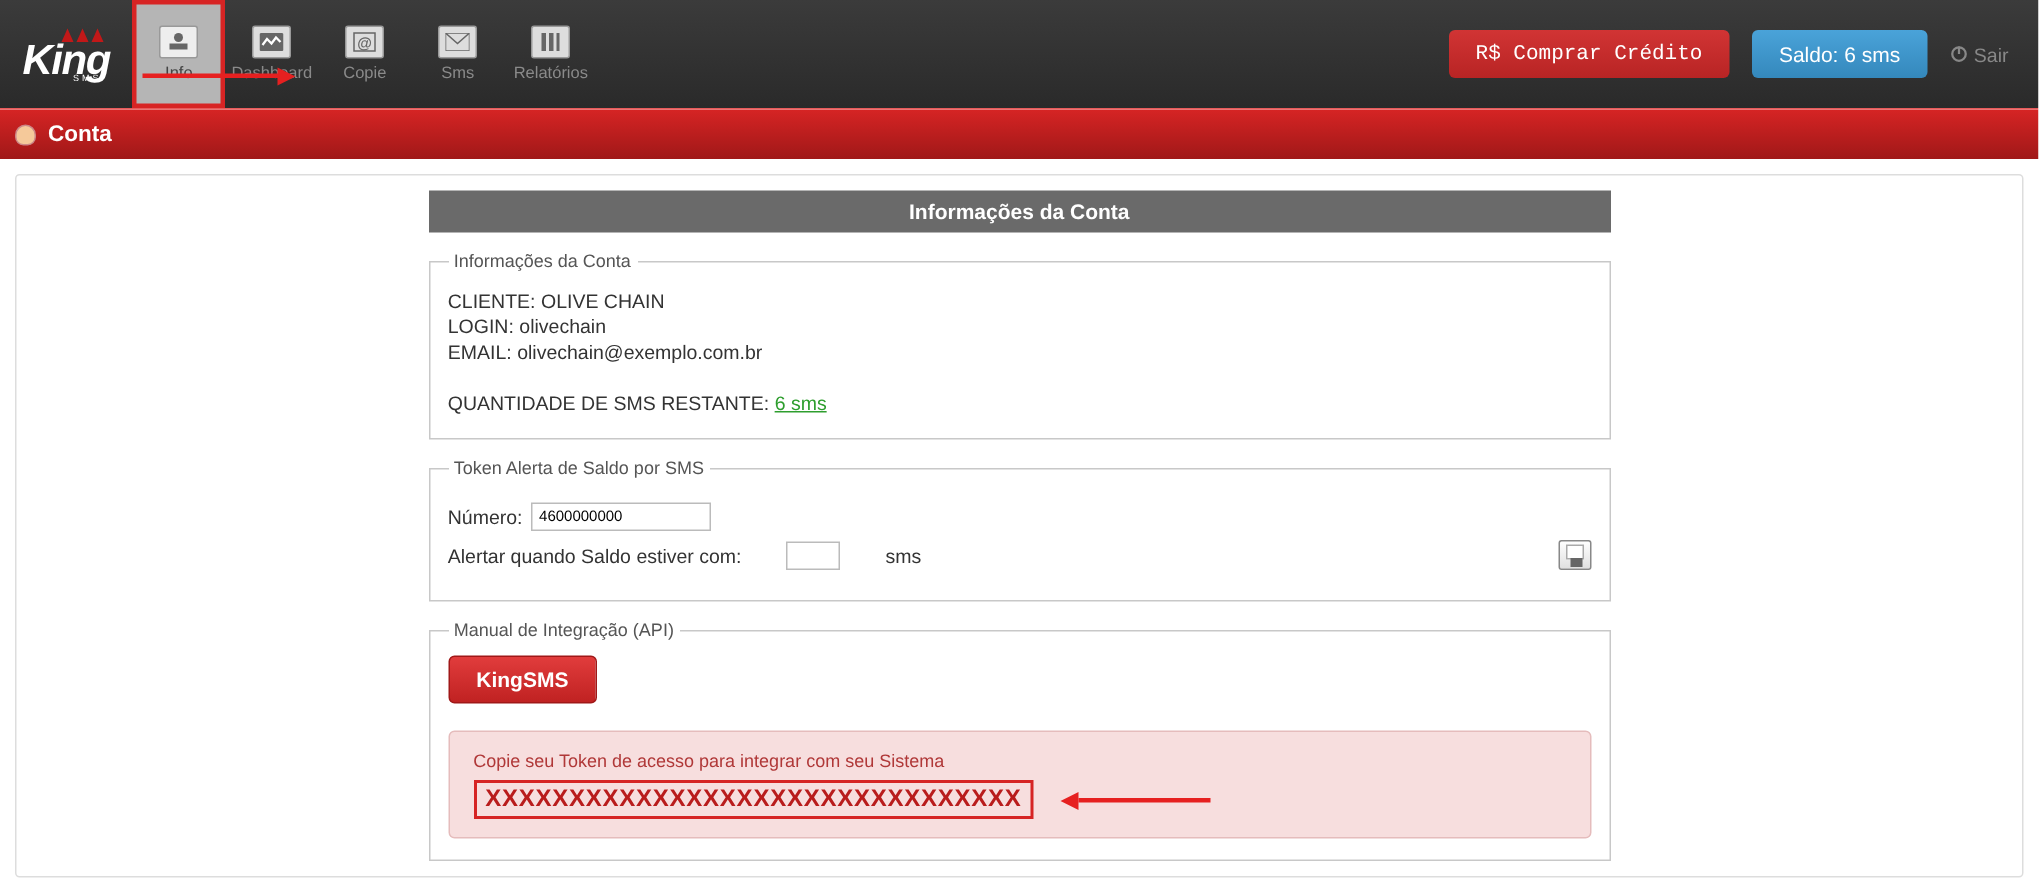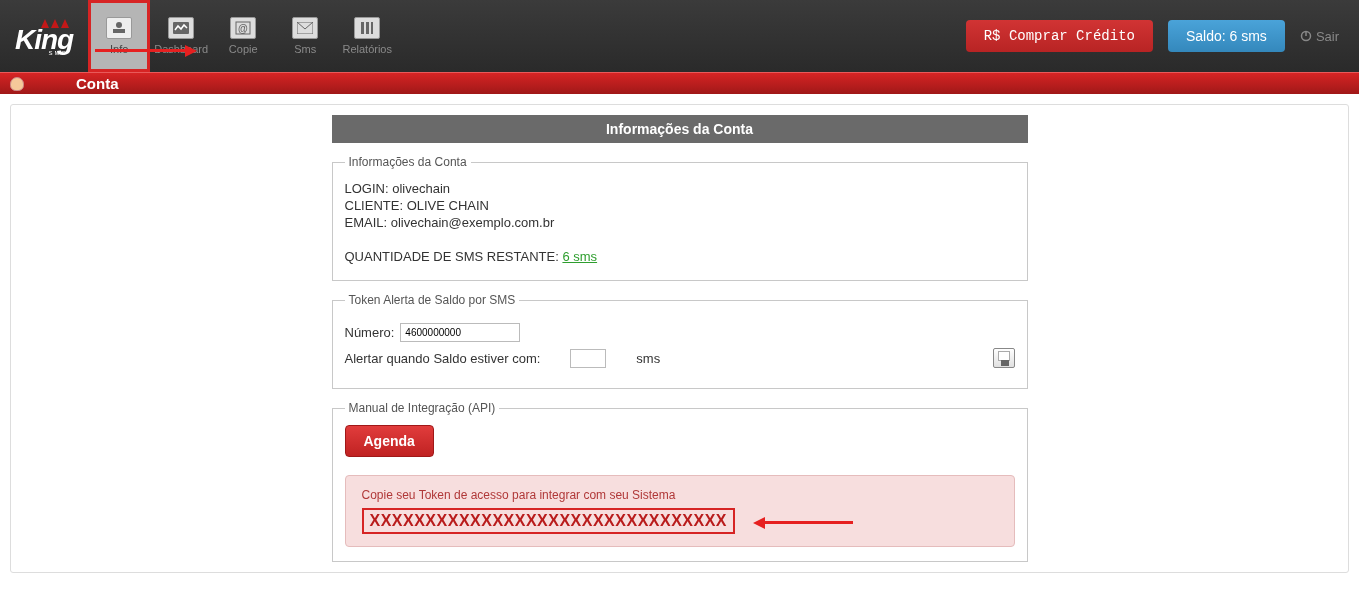--- a/index.html
+++ b/index.html
@@ -20,27 +20,27 @@
 .arrow1 { position: absolute; top: 46px; left: 95px; width: 105px; height: 10px; pointer-events: none; }
 .arrow-line { background: #e62020; height: 3px; width: 92px; position: absolute; top: 3px; }
 .arrow-head { width: 0; height: 0; border-top: 6px solid transparent; border-bottom: 6px solid transparent; border-left: 12px solid #e62020; position: absolute; left: 90px; top: -1.5px; }
 
 .top-right { margin-left: auto; display: flex; align-items: center; gap: 15px; padding-right: 10px; }
 .btn { padding: 8px 18px; border-radius: 4px; color: #fff; font-size: 14px; border: none; cursor: pointer; }
 .btn-red { background: linear-gradient(#d13434, #b82424); font-family: Liberation Mono, monospace; }
 .btn-blue { background: linear-gradient(#4aa3d9, #3488bc); }
 .exit { color: #888; font-size: 13px; cursor: pointer; display: flex; align-items: center; gap: 4px; }
 
-.redband { height: 22px; background: linear-gradient(#d62424, #a01818); border-top: 1px solid #e85a5a; display: flex; align-items: center; padding: 0 10px; color: #fff; font-size: 15px; font-weight: bold; gap: 44px; }
+.redband { height: 34px; background: linear-gradient(#d62424, #a01818); border-top: 1px solid #e85a5a; display: flex; align-items: center; padding: 0 10px; color: #fff; font-size: 15px; font-weight: bold; }
 .redband .uicon { width: 14px; height: 14px; background: #f5c99a; border-radius: 50% 50% 40% 40%; margin-right: 8px; border: 1px solid #c88; }
 
 .main { padding: 10px; }
 .card { width: 100%; background: #fff; border: 1px solid #ddd; border-radius: 3px; padding: 10px 0; }
 
-.content { width: 696px; margin: 0 auto; }
+.content { width: 788px; margin: 0 auto; }
 .title-bar { background: #6a6a6a; color: #fff; font-size: 14px; font-weight: bold; text-align: center; padding: 6px; }
 
 fieldset { border: 1px solid #c8c8c8; margin-top: 12px; padding: 10px 12px 14px; font-size: 13px; color: #333; }
 legend { font-size: 12px; color: #555; padding: 0 4px; }
 
 .info-line { margin: 2px 0; }
 .green { color: #2e9e2e; text-decoration: underline; }
 
 .row { display: flex; align-items: center; gap: 6px; margin: 6px 0; font-size: 13px; }
 .txt-input { border: 1px solid #bbb; padding: 3px 4px; font-size: 10px; }
@@ -150,26 +150,26 @@
 
 <div class="main">
   <div class="card">
     <div class="content">
 
       <div class="title-bar">Informações da Conta</div>
 
       <fieldset>
         <legend>Informações da Conta</legend>
         <div class="info-line">
+          <span>CLIENTE:</span>
+          <span>OLIVE CHAIN</span>
+        </div>
+        <div class="info-line">
           <span>LOGIN:</span>
           <span>olivechain</span>
-        </div>
-        <div class="info-line">
-          <span>CLIENTE:</span>
-          <span>OLIVE CHAIN</span>
         </div>
         <div class="info-line">
           <span>EMAIL:</span>
           <span>olivechain@exemplo.com.br</span>
         </div>
         <br>
         <div class="info-line">
           <span>QUANTIDADE DE SMS RESTANTE:</span>
           <span class="green">6 sms</span>
         </div>
@@ -184,21 +184,21 @@
         <div class="row frow">
           <span>Alertar quando Saldo estiver com:</span>
           <input class="txt-input w40" value="" style="">
           <span>sms</span>
           <span class="save-icon"></span>
         </div>
       </fieldset>
 
       <fieldset>
         <legend>Manual de Integração (API)</legend>
-        <button class="btn-king">Agenda</button>
+        <button class="btn-king">KingSMS</button>
         <div class="token-box">
           <div class="token-msg">Copie seu Token de acesso para integrar com seu Sistema</div>
           <span class="token-val">XXXXXXXXXXXXXXXXXXXXXXXXXXXXXXXX</span>
           <span class="arrow2"><span class="h"></span><span class="l"></span></span>
         </div>
       </fieldset>
 
     </div>
   </div>
 </div>

